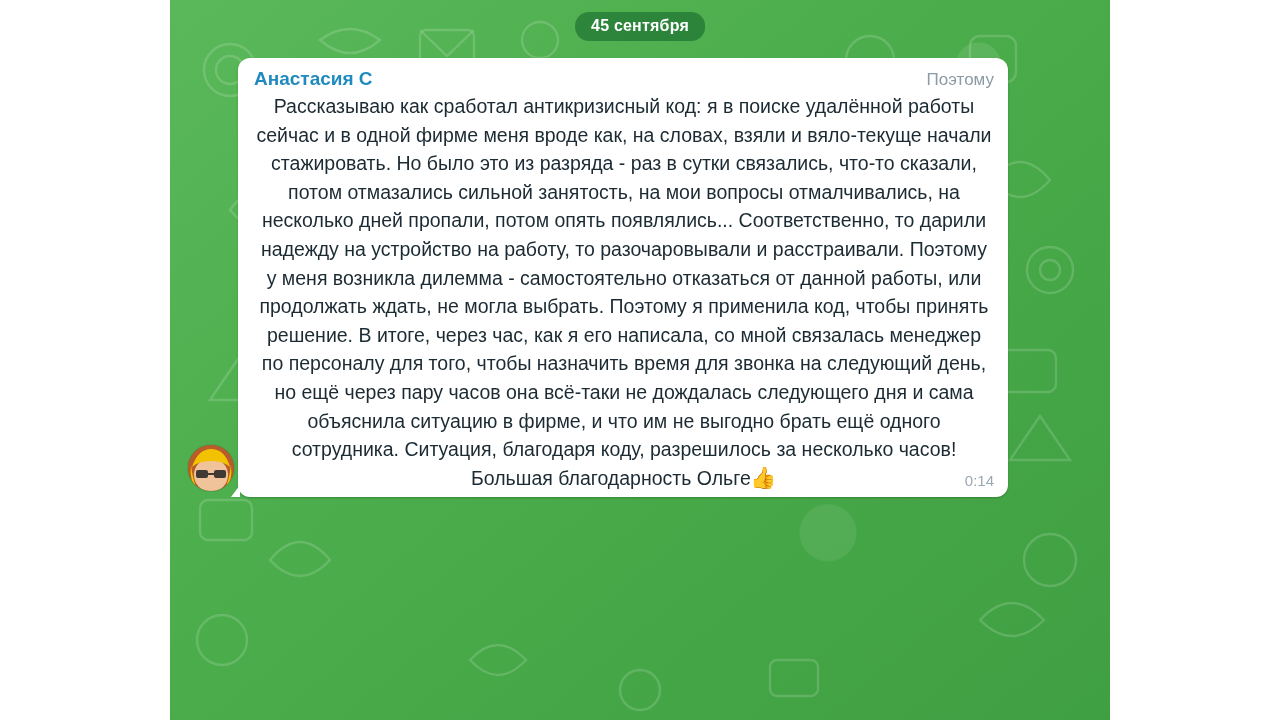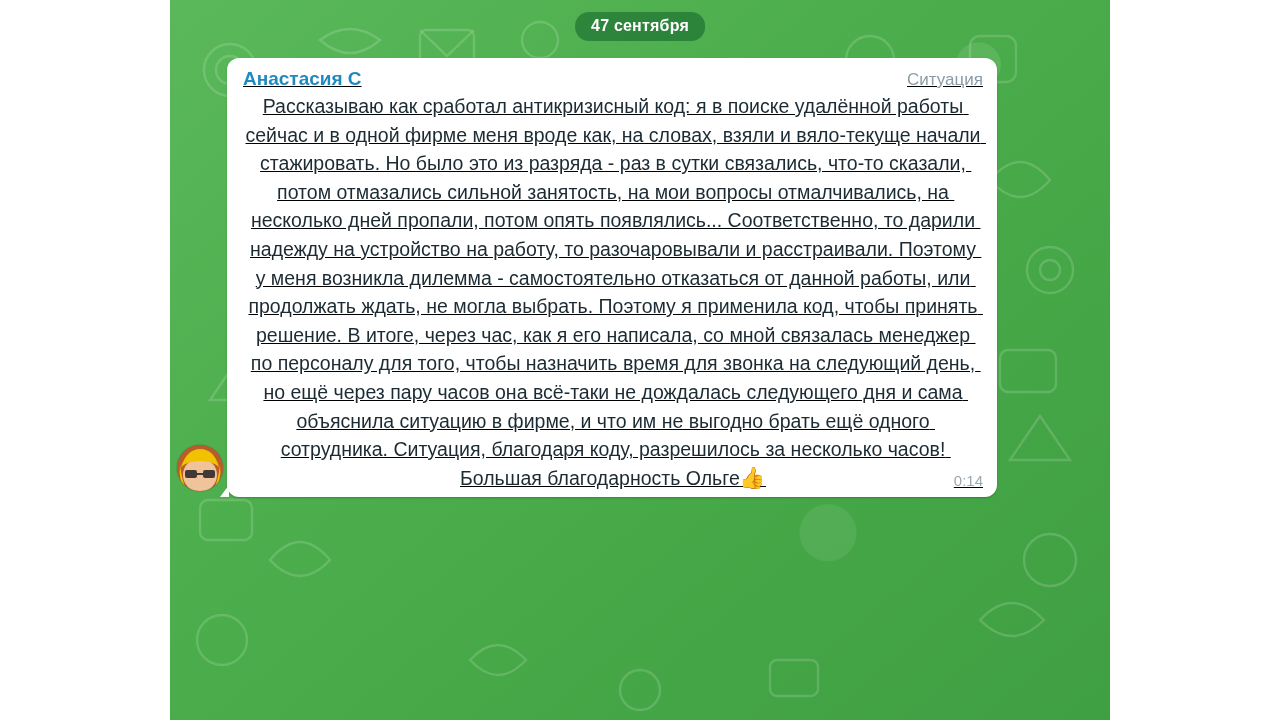--- a/index.html
+++ b/index.html
@@ -62,27 +62,26 @@
     padding: 5px 16px 6px;
     border-radius: 14px;
     letter-spacing: 0.2px;
     white-space: nowrap;
     z-index: 5;
   }
 
   
   .bubble-row {
     position: absolute;
-    left: 5px;
+    left: 16px;
     right: 0;
     top: 58px;
     display: flex;
     align-items: flex-end;
     padding: 0 18px 0 0;
-    text-decoration: underline;
   }
   .avatar {
     width: 46px;
     height: 46px;
     min-width: 46px;
     border-radius: 50%;
     margin: 0 4px 6px 2px;
     background: #8e5a3c;
     overflow: hidden;
     position: relative;
@@ -183,41 +182,41 @@
           <path d="M810 620 q32 -34 64 0 q-32 32 -64 0 z"></path>
           <path d="M300 660 q28 -30 56 0 q-28 30 -56 0 z"></path>
           <circle cx="470" cy="690" r="20"></circle>
           <rect x="600" y="660" width="48" height="36" rx="7"></rect>
           <path d="M160 120 l26 -34 l26 34 z"></path>
           <circle cx="370" cy="40" r="18"></circle>
         </g>
       </svg>
     </div>
 
-    <div class="date-chip">47 сентября</div>
+    <div class="date-chip">45 сентября</div>
 
     <div class="bubble-row">
 
       <div class="avatar">
         <svg viewBox="0 0 46 46" width="46" height="46">
           <rect width="46" height="46" fill="#b85c2a"></rect>
           <circle cx="23" cy="30" r="17" fill="#f0c39a"></circle>
           <path d="M4 22 q6 -18 19 -18 q14 0 19 18 q-6 -6 -19 -6 q-13 0 -19 6 z" fill="#f2c200"></path>
           <path d="M3 20 q2 16 6 24 q-8 -8 -6 -24 z" fill="#f2c200"></path>
           <path d="M43 20 q-2 16 -6 24 q8 -8 6 -24 z" fill="#f2c200"></path>
           <rect x="8" y="25" width="12" height="8" rx="2" fill="#222" opacity="0.85"></rect>
           <rect x="26" y="25" width="12" height="8" rx="2" fill="#222" opacity="0.85"></rect>
           <rect x="20" y="28" width="6" height="2" fill="#222" opacity="0.85"></rect>
         </svg>
       </div>
 
       <div class="bubble">
         <div class="bubble-head">
           <span class="sender">Анастасия С</span>
-          <span class="reply-link">Ситуация</span>
+          <span class="reply-link">Поэтому</span>
         </div>
 
         <div class="msg-text"><span>Рассказываю как сработал антикризисный код: я в поиске удалённой работы сейчас и в одной фирме меня вроде как, на словах, взяли и вяло-текуще начали стажировать. Но было это из разряда - раз в сутки связались, что-то сказали, потом отмазались сильной занятость, на мои вопросы отмалчивались, на несколько дней пропали, потом опять появлялись... Соответственно, то дарили надежду на устройство на работу, то разочаровывали и расстраивали. Поэтому у меня возникла дилемма - самостоятельно отказаться от данной работы, или продолжать ждать, не могла выбрать. Поэтому я применила код, чтобы принять решение. В итоге, через час, как я его написала, со мной связалась менеджер по персоналу для того, чтобы назначить время для звонка на следующий день, но ещё через пару часов она всё-таки не дождалась следующего дня и сама объяснила ситуацию в фирме, и что им не выгодно брать ещё одного сотрудника. Ситуация, благодаря коду, разрешилось за несколько часов! Большая благодарность Ольге</span><span class="thumb-emoji">👍</span></div>
 
         <div class="msg-foot">
           <span class="timestamp">0:14</span>
         </div>
       </div>
 
     </div>

